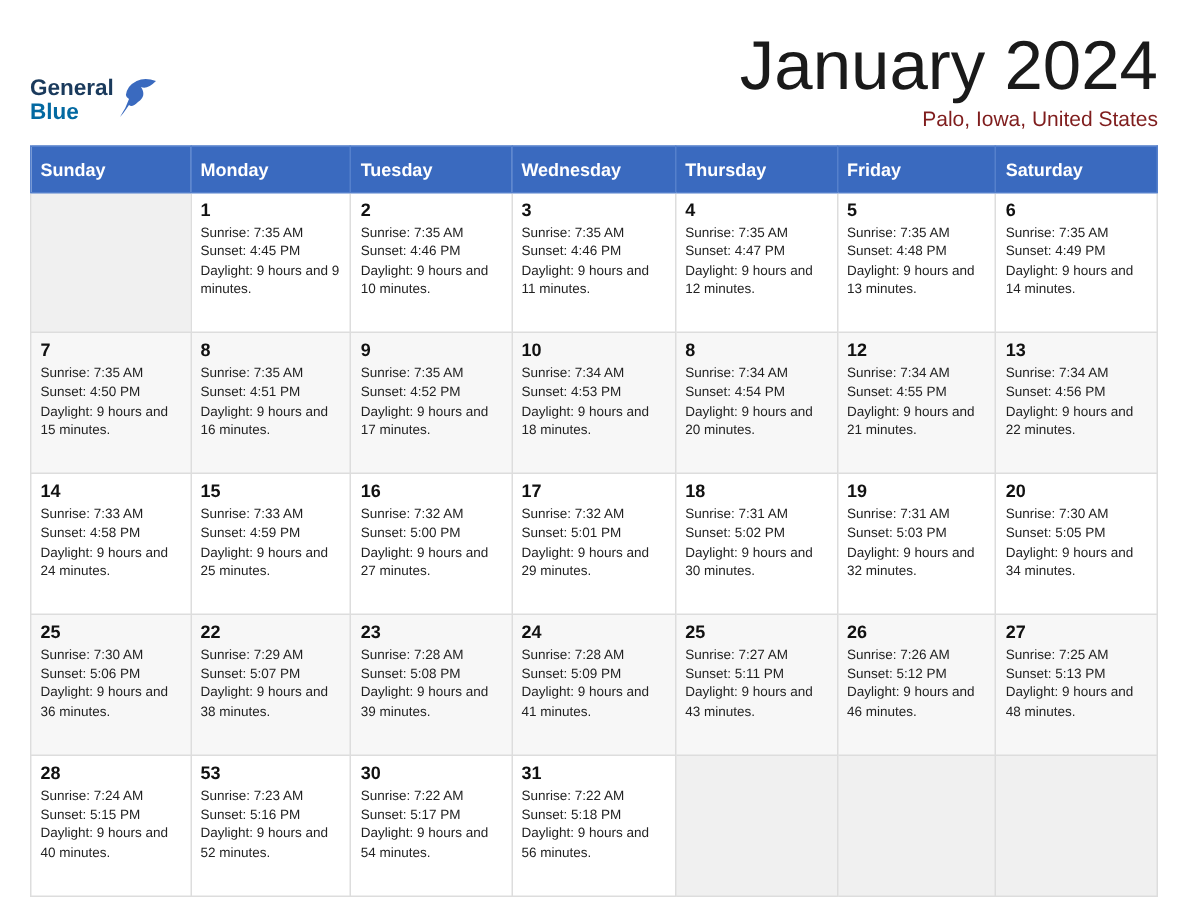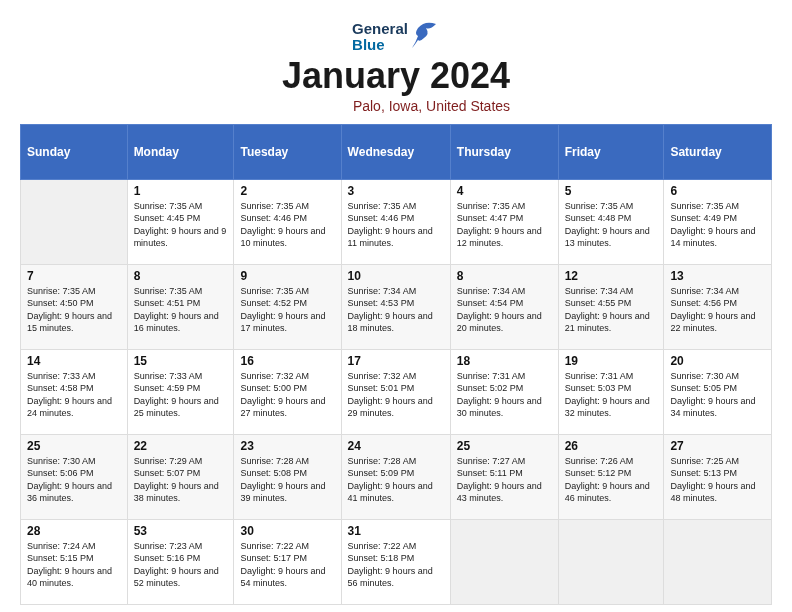--- a/index.html
+++ b/index.html
@@ -12,55 +12,54 @@
     }
     .page {
       width: 792px;
       height: 612px;
       padding: 18px 20px 14px 20px;
       display: flex;
       flex-direction: column;
     }
     .header {
       display: flex;
-      align-items: center;
+      align-items: flex-end;
       justify-content: space-between;
       margin-bottom: 10px;
-      flex-direction: column;
     }
     .logo {
       display: flex;
       flex-direction: column;
       align-items: flex-start;
     }
     .title-section {
       text-align: right;
     }
     .month-title {
-      font-size: 36px;
-      font-weight: bold;
+      font-size: 46px;
+      font-weight: normal;
       color: #1a1a1a;
       line-height: 1.1;
     }
     .location {
       font-size: 14px;
       color: #7f1d1d;
       margin-top: 2px;
     }
     .calendar-table {
       width: 100%;
       border-collapse: collapse;
       flex: 1;
     }
     .calendar-table thead tr th {
       background-color: #3a6abf;
       color: #fff;
       font-size: 12px;
       font-weight: bold;
-      padding: 20px 6px;
+      padding: 8px 6px;
       text-align: left;
       border: 1px solid #5580cc;
     }
     .calendar-table tbody tr td {
       vertical-align: top;
       padding: 4px 6px;
       font-size: 9.5px;
       color: #222;
       border: 1px solid #ddd;
       width: 113px;

